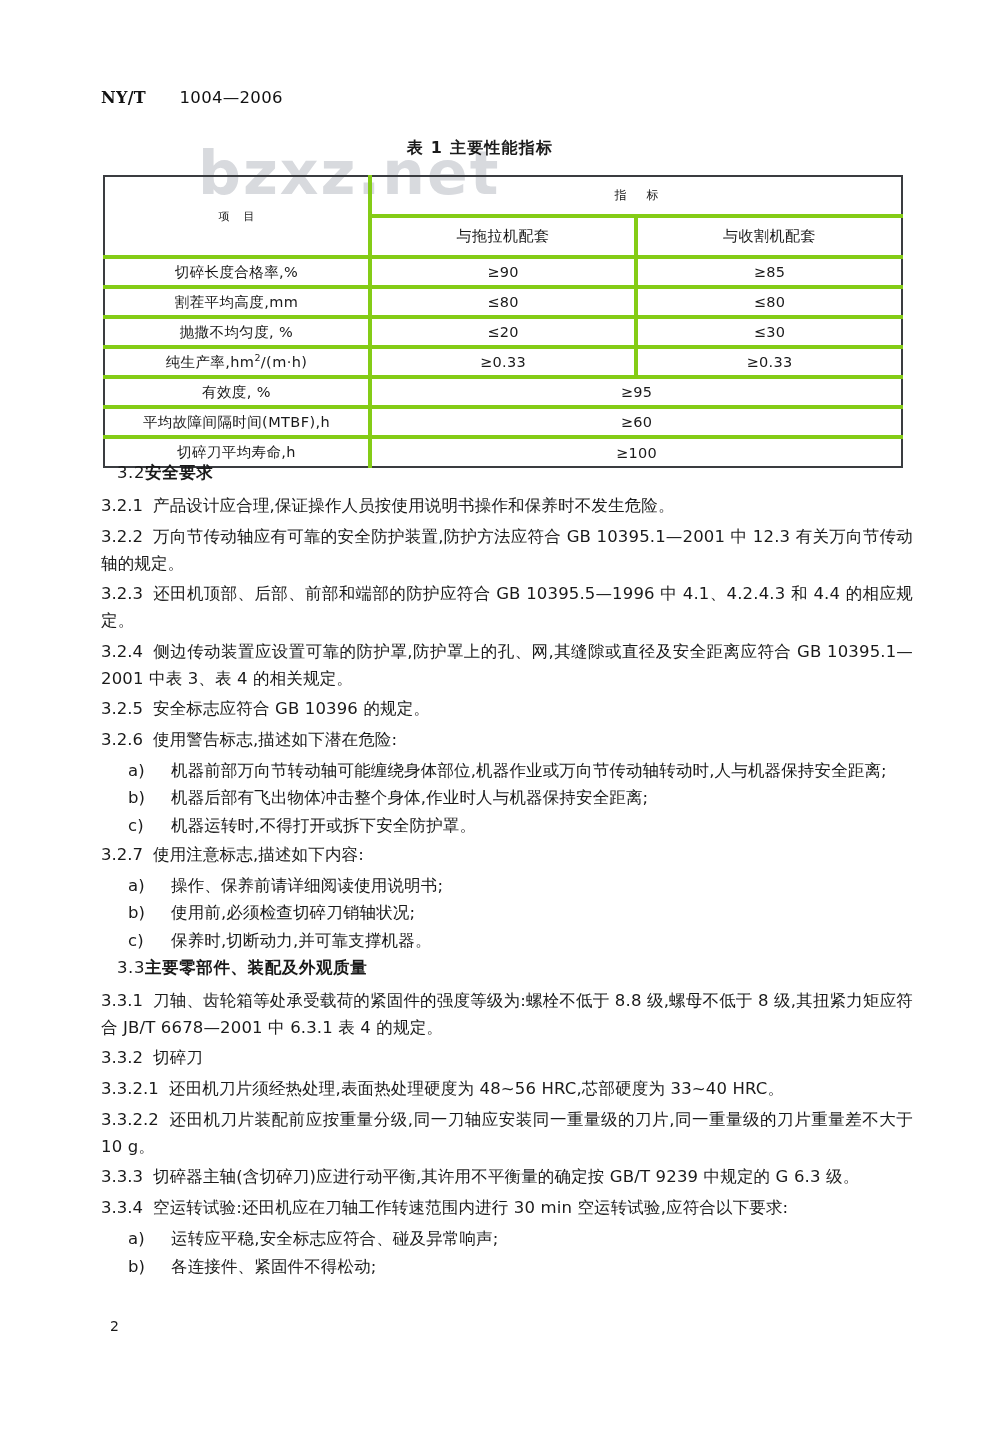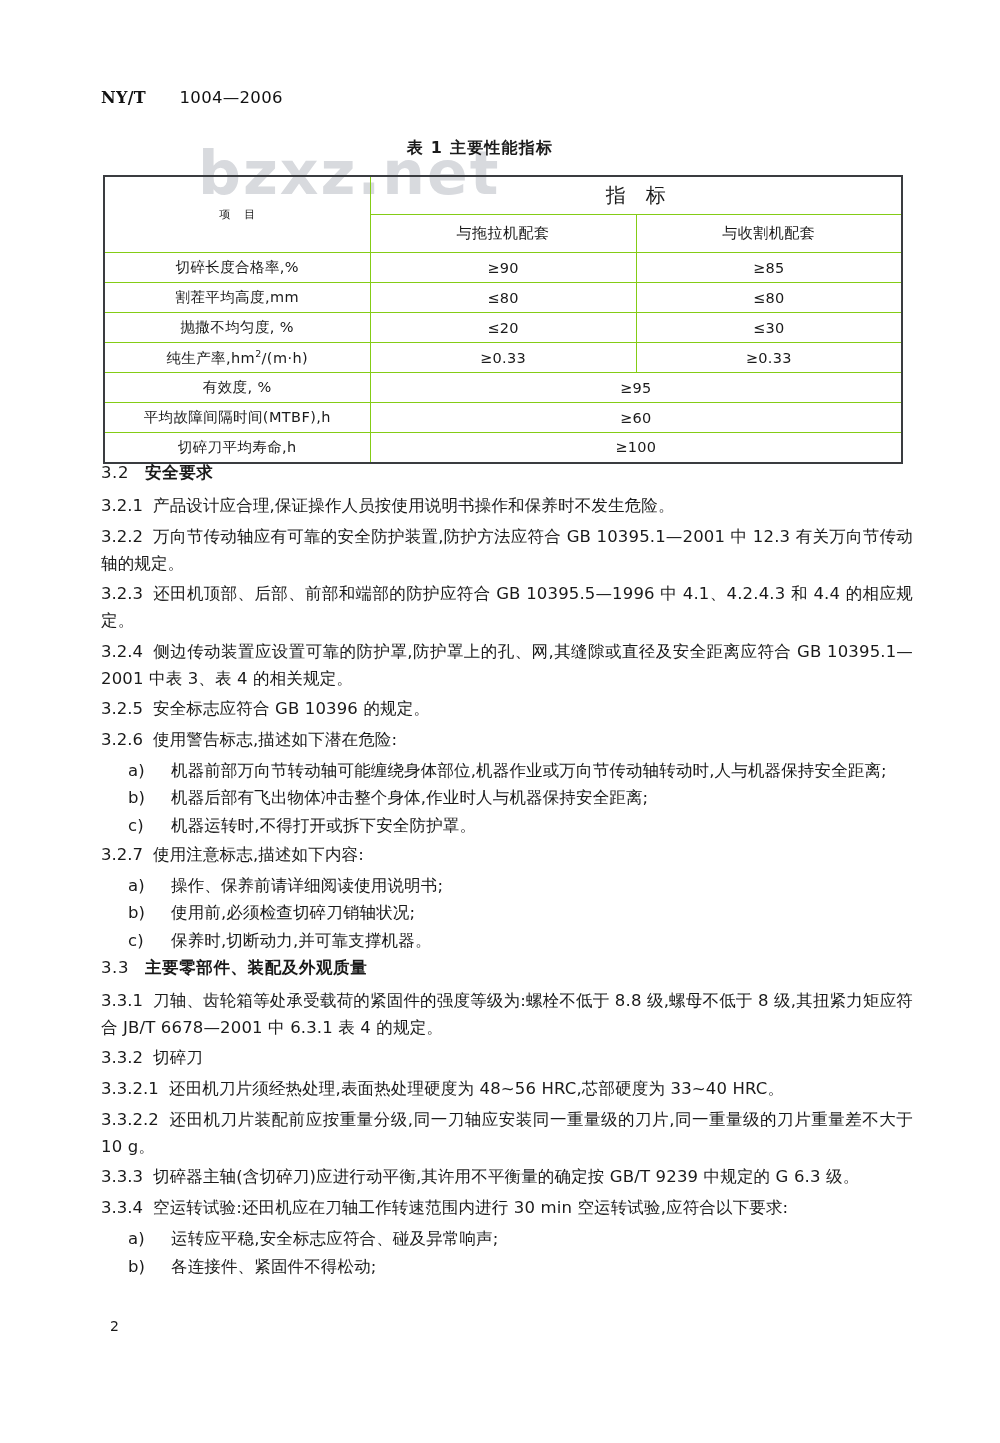--- a/index.html
+++ b/index.html
@@ -75,41 +75,41 @@
     z-index: 2;
   }
   table.perf {
     border-collapse: collapse;
     width: 800px;
     table-layout: fixed;
     background: transparent;
     font-size: 14px;
   }
   table.perf td, table.perf th {
-    border: 1px solid #84cc16;
+    border: 4px solid #84cc16;
     padding: 0;
     font-weight: normal;
     text-align: center;
     vertical-align: middle;
     background: transparent;
   }
   table.perf .outer-top { border-top: 2px solid #3a3c40; }
   table.perf .outer-bot { border-bottom: 2px solid #3a3c40; }
   table.perf .outer-left { border-left: 2px solid #3a3c40; }
   table.perf .outer-right { border-right: 2px solid #3a3c40; }
 
   .c-item-head {
     height: 74px;
     font-size: 11px;
     letter-spacing: 14px;
     text-indent: 14px;
   }
   .c-ind-head {
     height: 37px;
-    font-size: 20px;
+    font-size: 12px;
     letter-spacing: 20px;
     text-indent: 20px;
     margin-left: 24px;
   }
   .c-sub-head {
     height: 37px;
     font-size: 15px;
     letter-spacing: 0.5px;
   }
   .r-body { height: 30px; margin-top: 35px; }
@@ -138,20 +138,21 @@
     font-size: 16.5px;
     font-weight: bold;
     letter-spacing: 0.6px;
     margin: 0 0 9px 0;
     line-height: 1.35;
   }
   .h2 .nm {
     display: inline-block;
     min-width: 44px;
     font-weight: normal;
+    text-align: right;
   }
   p.para {
     font-size: 16.5px;
     line-height: 1.62;
     margin: 0 0 4px 0;
     letter-spacing: 0.15px;
     text-align: justify;
     text-justify: inter-ideograph;
   }
   p.para .nm {

